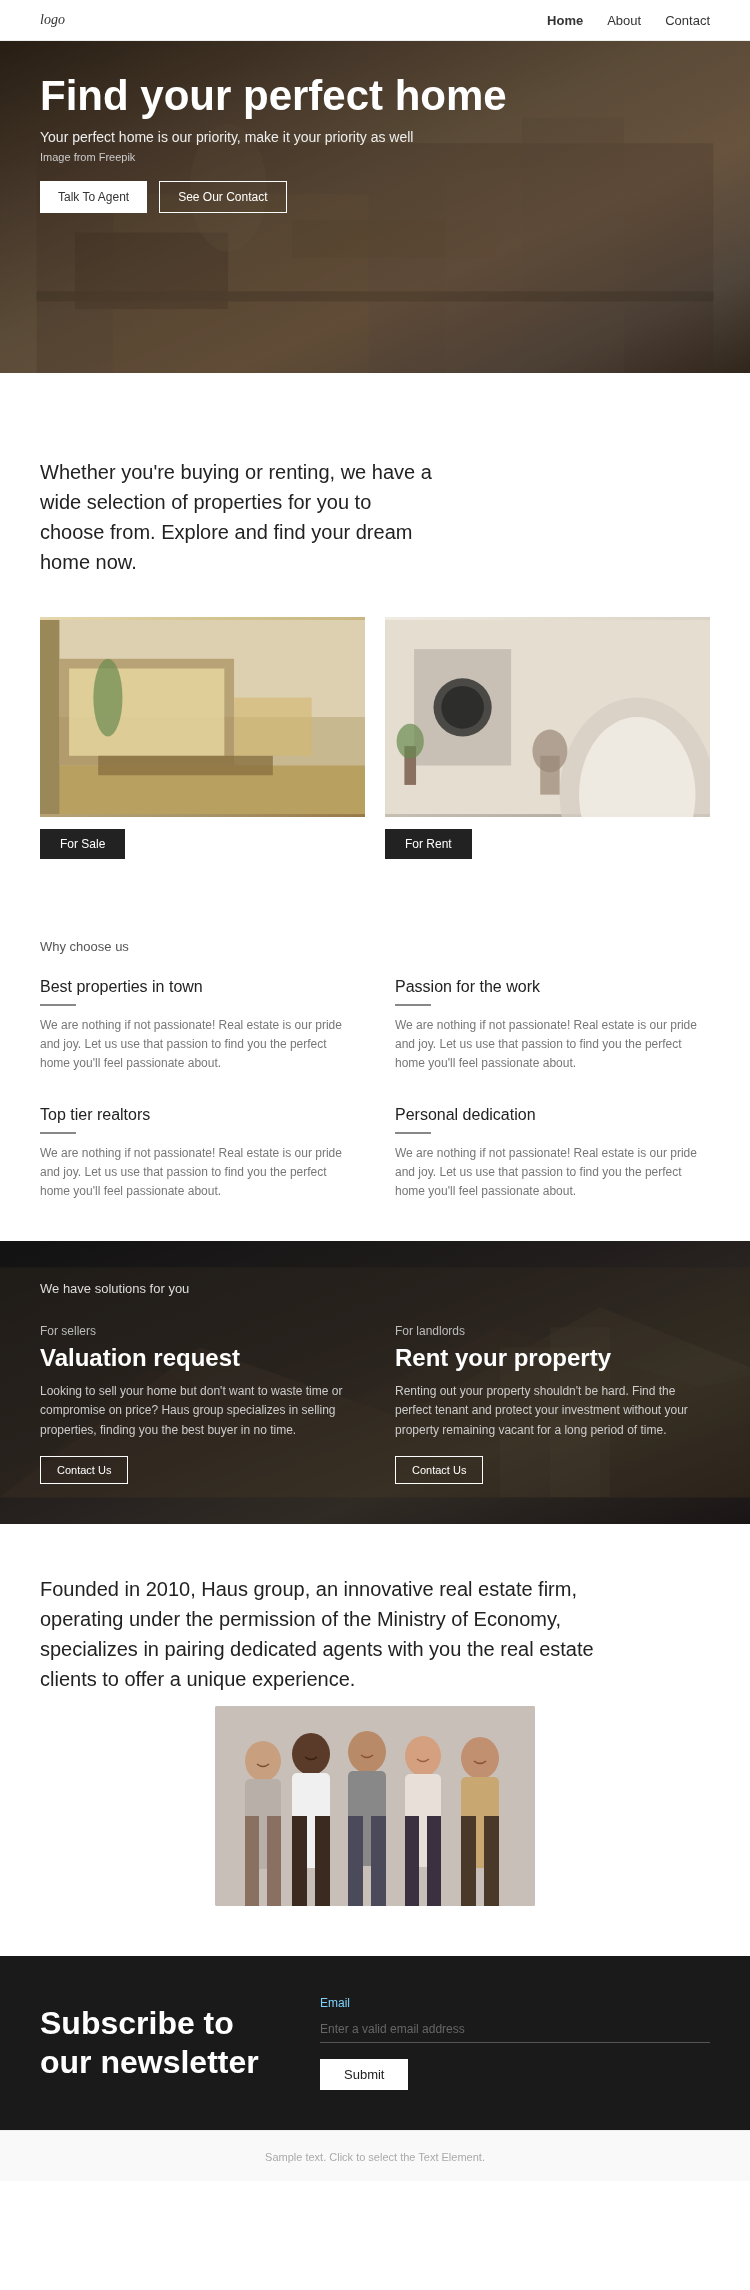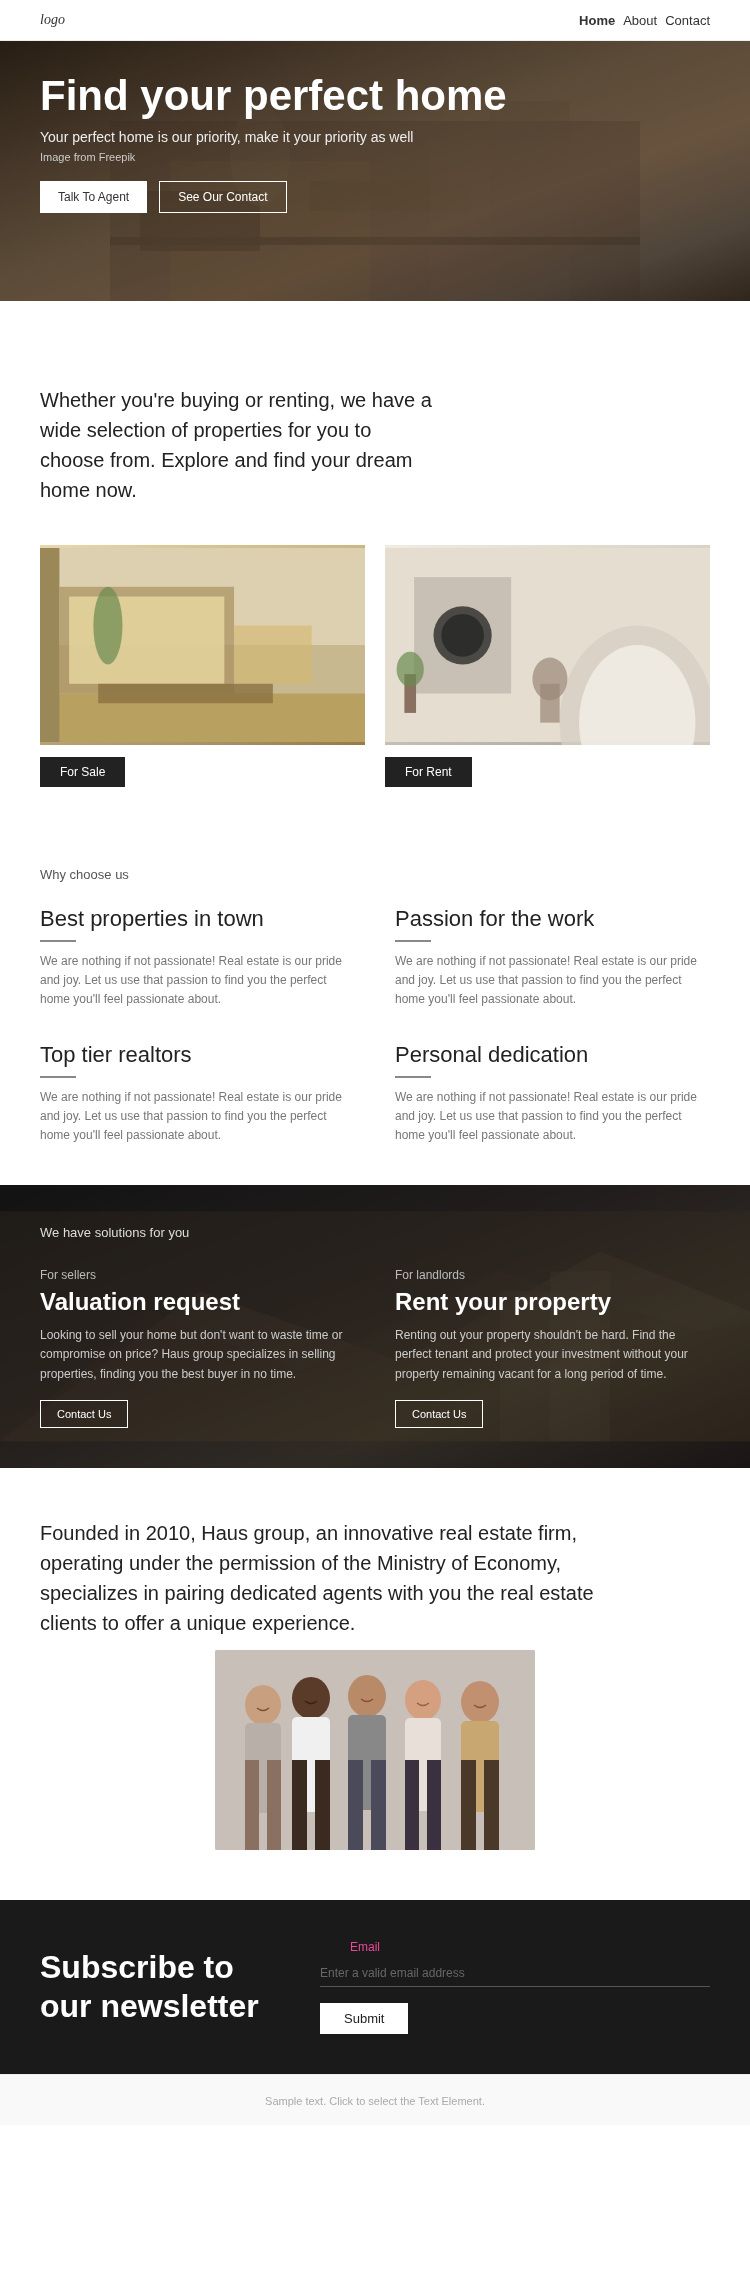--- a/index.html
+++ b/index.html
@@ -4,30 +4,30 @@
   <style>
     * { margin: 0; padding: 0; box-sizing: border-box; }
     body { font-family: 'Georgia', serif; width: 750px; background: #fff; }
 
     
     nav {
       display: flex; align-items: center; justify-content: space-between;
       padding: 12px 40px; background: #fff; border-bottom: 1px solid #eee;
     }
     .nav-logo { font-size: 14px; color: #333; font-style: italic; }
-    .nav-links { display: flex; gap: 8px; }
+    .nav-links { display: flex; gap: 24px; }
     .nav-links a {
       font-size: 13px; color: #333; text-decoration: none;
       font-family: Arial, sans-serif;
     }
     .nav-links a.active { font-weight: bold; }
 
     
     .hero {
-      position: relative; width: 100%; height: 260px;
+      position: relative; width: 100%; height: 332px;
       background: linear-gradient(135deg, #5a4a3a 0%, #8b7355 30%, #c4a882 60%, #9b8b7a 100%);
       overflow: hidden;
     }
     .hero-bg {
       position: absolute; inset: 0;
       background: linear-gradient(to bottom right, #3d2e1e 0%, #6b5540 25%, #8b7355 45%, #a08060 65%, #7a6a5a 85%, #4a3a2a 100%);
     }
     .hero-overlay {
       position: absolute; inset: 0;
       background: rgba(0,0,0,0.35);
@@ -84,21 +84,21 @@
       padding: 40px 40px;
     }
     .why-label {
       font-size: 13px; color: #555; margin-bottom: 24px;
       font-family: Arial, sans-serif;
     }
     .why-grid {
       display: grid; grid-template-columns: 1fr 1fr; gap: 32px 40px;
     }
     .why-item-title {
-      font-size: 22px; color: #222; font-family: Arial, sans-serif;
+      font-size: 16px; color: #222; font-family: Arial, sans-serif;
       margin-bottom: 8px;
     }
     .why-item-divider {
       width: 36px; height: 2px; background: #888; margin-bottom: 10px;
     }
     .why-item-text {
       font-size: 12px; color: #777; line-height: 1.6;
       font-family: Arial, sans-serif;
     }
 
@@ -165,21 +165,21 @@
     .newsletter-section {
       background: #1a1a1a; padding: 40px 40px;
       display: flex; align-items: center; gap: 60px;
     }
     .newsletter-title {
       font-size: 32px; color: #fff; font-family: Arial, sans-serif;
       font-weight: bold; line-height: 1.2; flex: 0 0 220px;
     }
     .newsletter-form { flex: 1; }
     .newsletter-email-label {
-      font-size: 12px; color: #ec4899; font-family: Arial, sans-serif; margin-bottom: 6px; margin-left: 30px;
+      font-size: 12px; color: #7dd3fc; font-family: Arial, sans-serif; margin-bottom: 6px;
     }
     .newsletter-input {
       width: 100%; border: none; border-bottom: 1px solid #555;
       background: transparent; color: #fff; padding: 6px 0;
       font-size: 12px; font-family: Arial, sans-serif; outline: none;
       margin-bottom: 16px;
     }
     .newsletter-input::placeholder { color: #666; }
     .newsletter-submit {
       padding: 8px 24px; background: #fff; color: #222; border: none;

